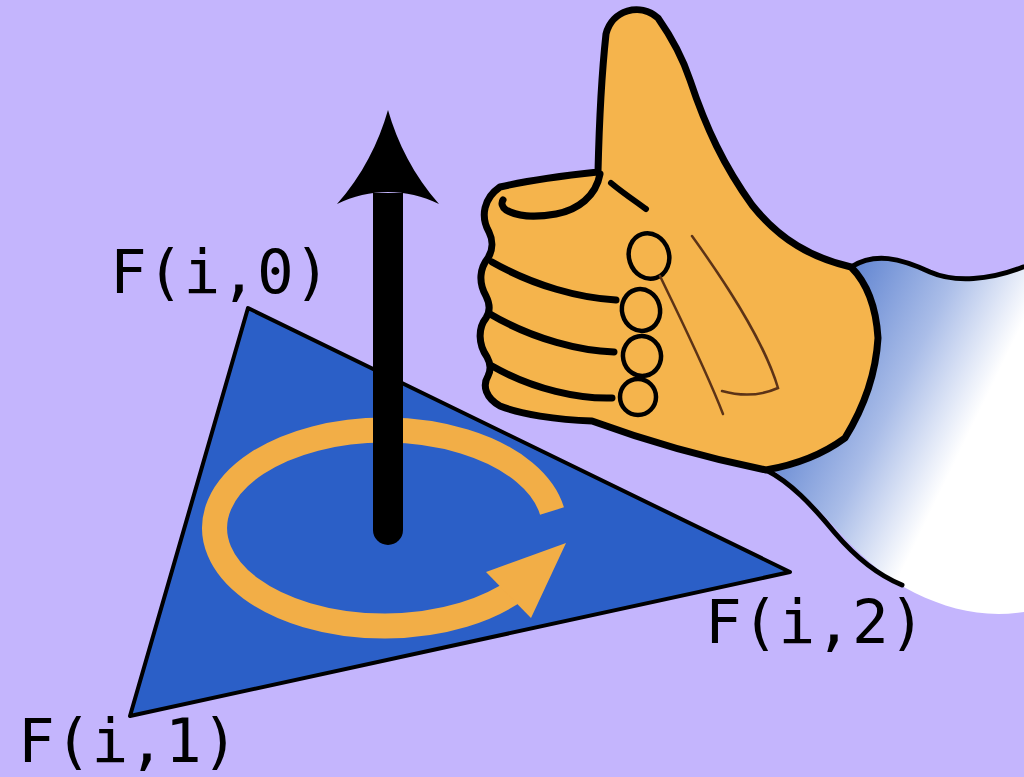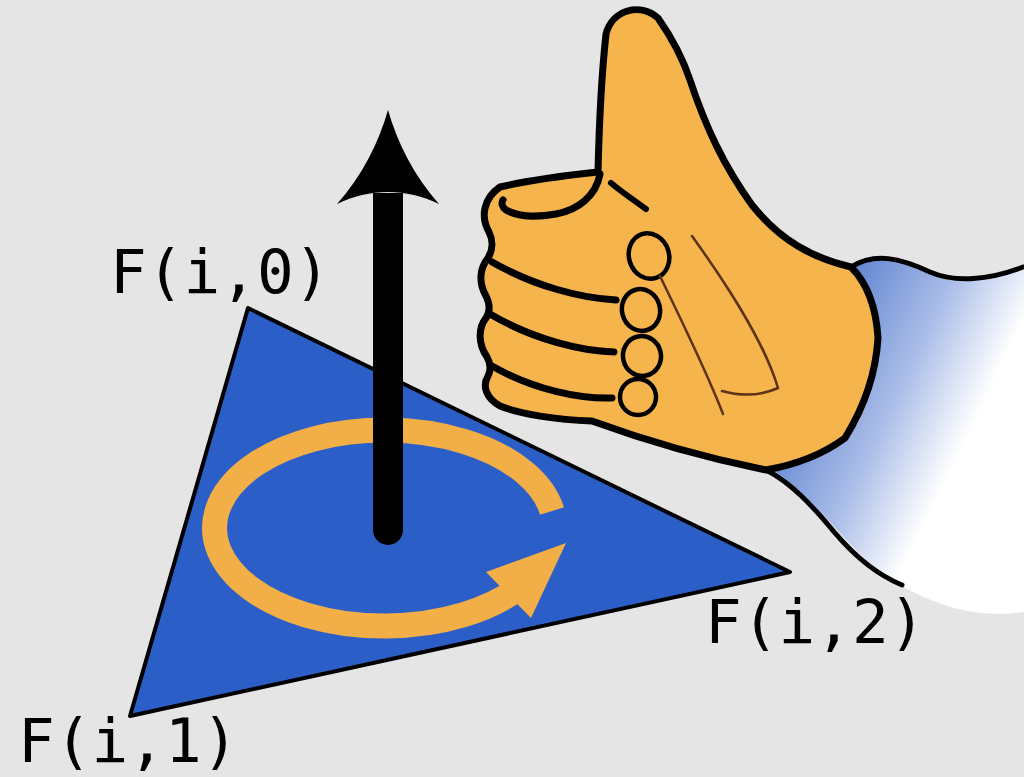--- a/index.html
+++ b/index.html
@@ -4,21 +4,21 @@
 <style>
   html, body {
     margin: 0;
     padding: 0;
     background: #ffffff;
   }
   .stage {
     position: relative;
     width: 1024px;
     height: 777px;
-    background: #e5e5e5;
+    background: #c4b5fd;
     overflow: hidden;
     font-family: "DejaVu Sans Mono", "Liberation Mono", monospace;
   }
   svg { display: block; }
   .vertex-label {
     font-family: "DejaVu Sans Mono", "Liberation Mono", monospace;
     font-size: 61px;
     fill: #000000;
   }
 </style>

